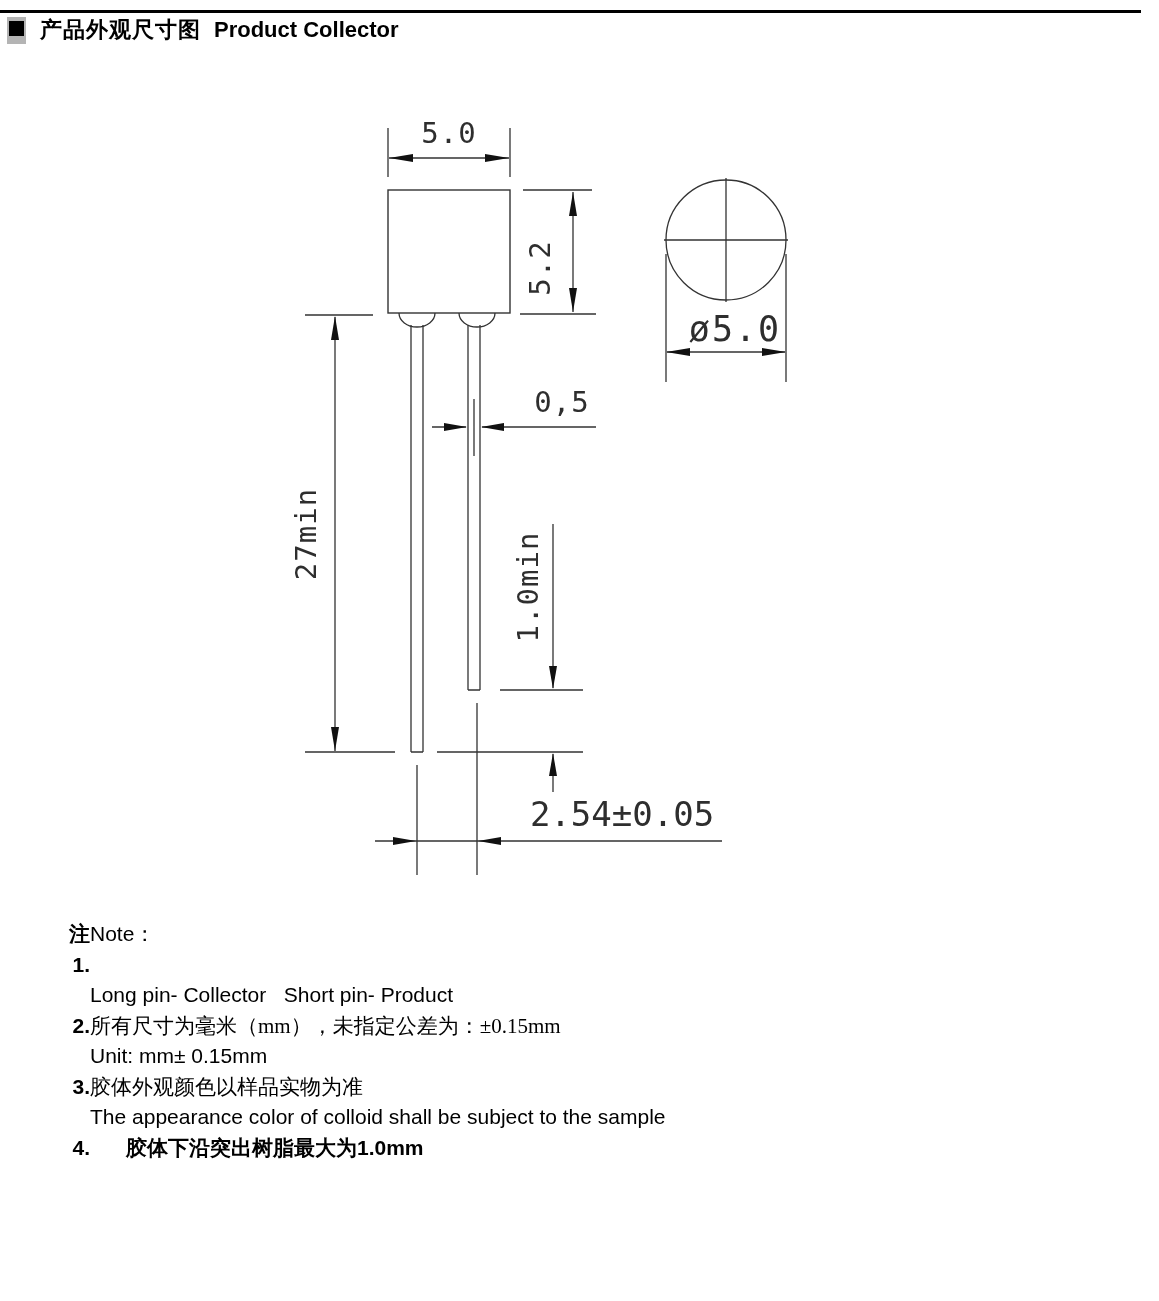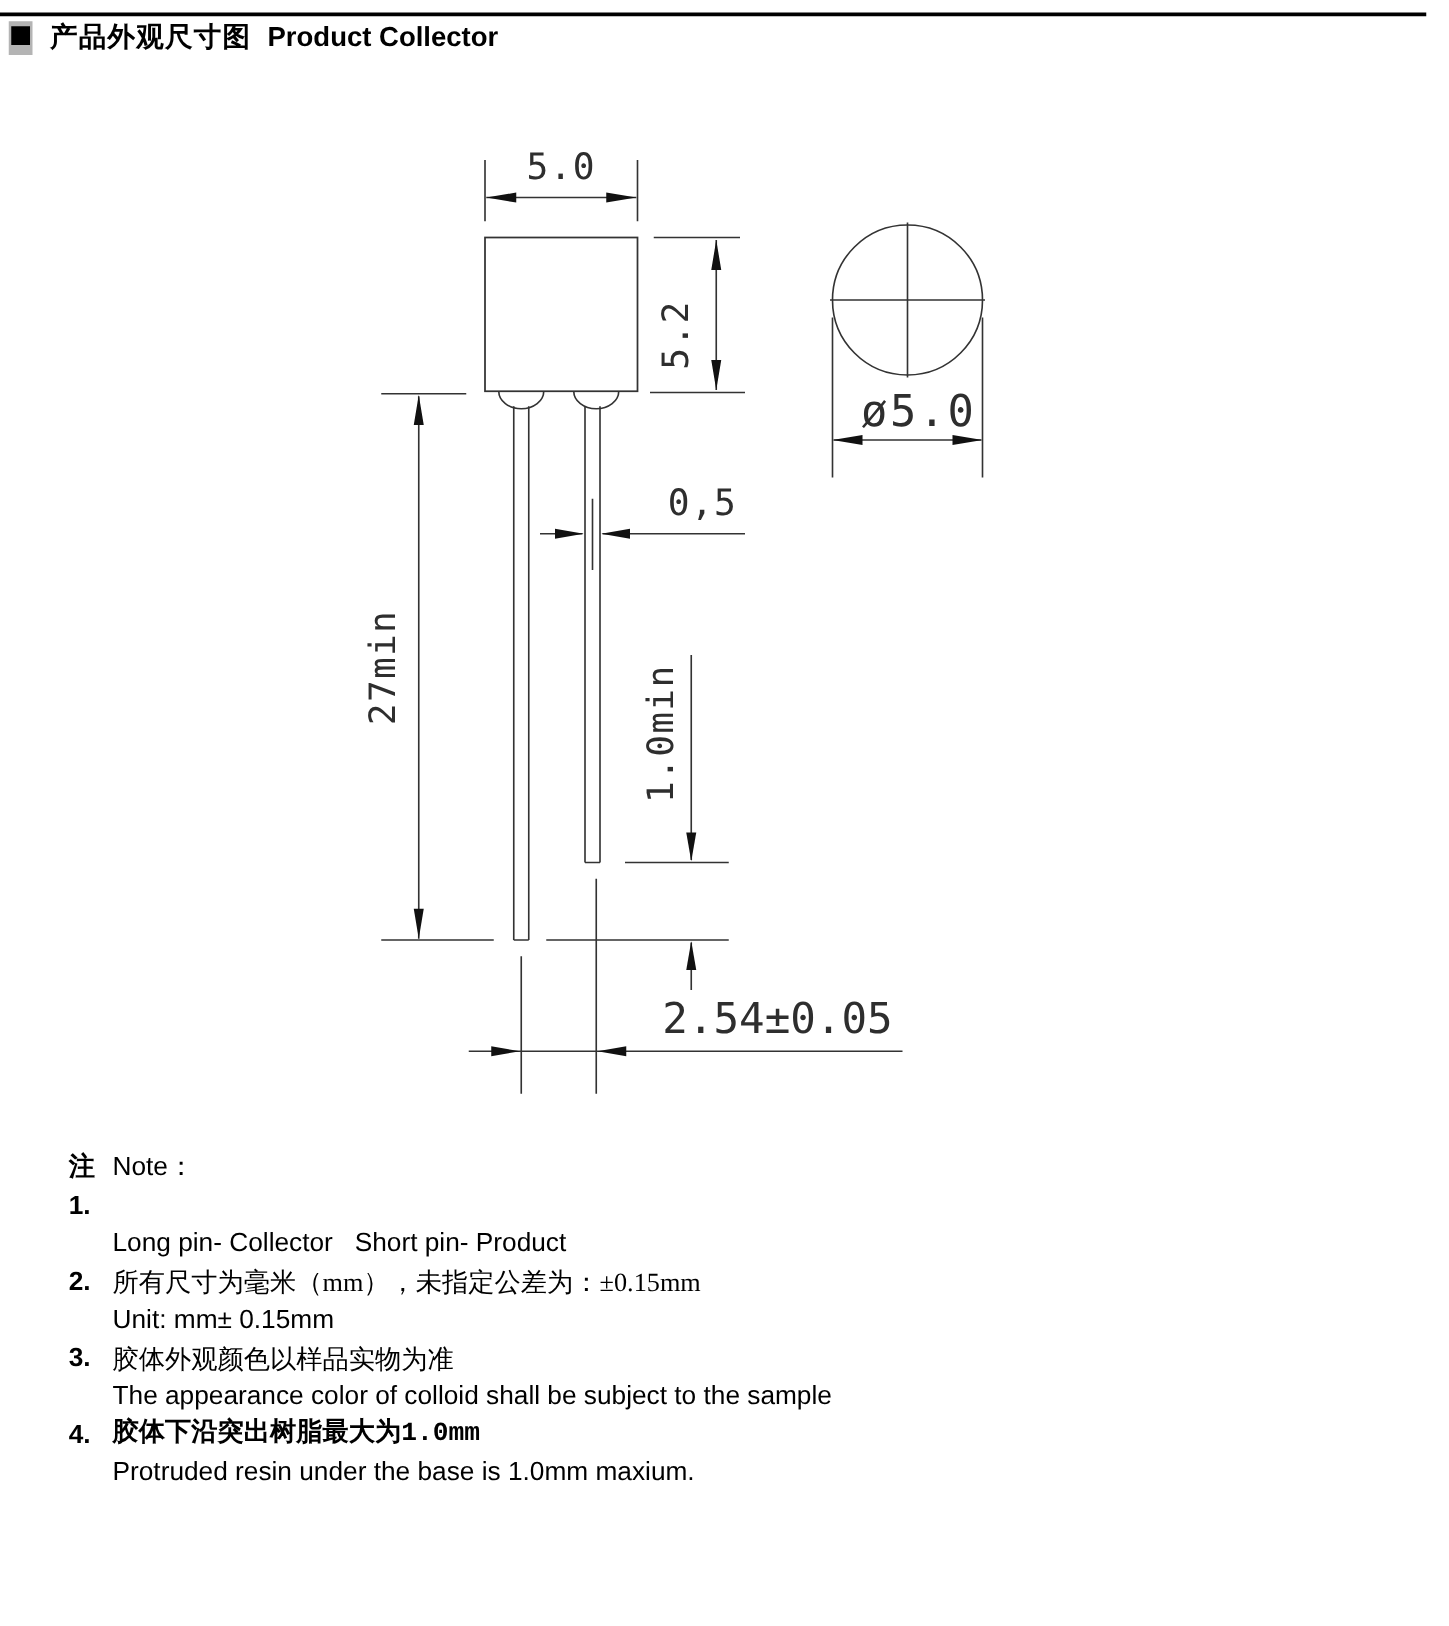--- a/index.html
+++ b/index.html
@@ -3,20 +3,21 @@
 <meta charset="utf-8">
 <style>
   html,body{margin:0;padding:0;background:#ffffff;}
   .page{
     position:relative;
     width:1159px;height:1301px;
     background:#ffffff;
     font-family:"Liberation Sans",sans-serif;
     color:#000;
     overflow:hidden;
+    text-align:right;
   }
   .top-rule{
     position:absolute;left:0;top:10px;width:1141px;height:3px;background:#000;
   }
   .header{
     position:absolute;left:7px;top:16px;height:28px;
     display:flex;align-items:center;
   }
   .bullet-box{
     width:19px;height:27px;background:#b4b4b4;
@@ -57,21 +58,21 @@
     font-weight:bold;font-size:21px;
   }
   .note-num-zh{
     font-family:"Liberation Sans",sans-serif;
     font-weight:bold;font-size:21px;
   }
   .note-zh{
     font-family:"Liberation Serif",serif;
     font-size:21px;font-weight:normal;
   }
-  .note-zh.bold{font-weight:bold;font-family:Liberation Mono, monospace;}
+  .note-zh.bold{font-weight:bold;font-family:Liberation Sans, sans-serif;margin-left:36px;}
   .note-en{
     font-weight:normal;font-size:21px;
     font-family:"Liberation Sans",sans-serif;
   }
 </style>
 </head>
 <body>
 
 <div class="page">
 
@@ -176,19 +177,15 @@
     </div>
     <div class="note-row">
       <span class="note-num"></span>
       <span class="note-en">The appearance color of colloid shall be subject to the sample</span>
     </div>
 
     <div class="note-row">
       <span class="note-num">4.</span>
       <span class="note-zh bold">胶体下沿突出树脂最大为1.0mm</span>
     </div>
-    <div class="note-row">
-      <span class="note-num"></span>
-      <span class="note-en">Protruded resin under the base is 1.0mm maxium.</span>
-    </div>
   </div>
 
 </div>
 
 </body></html>

